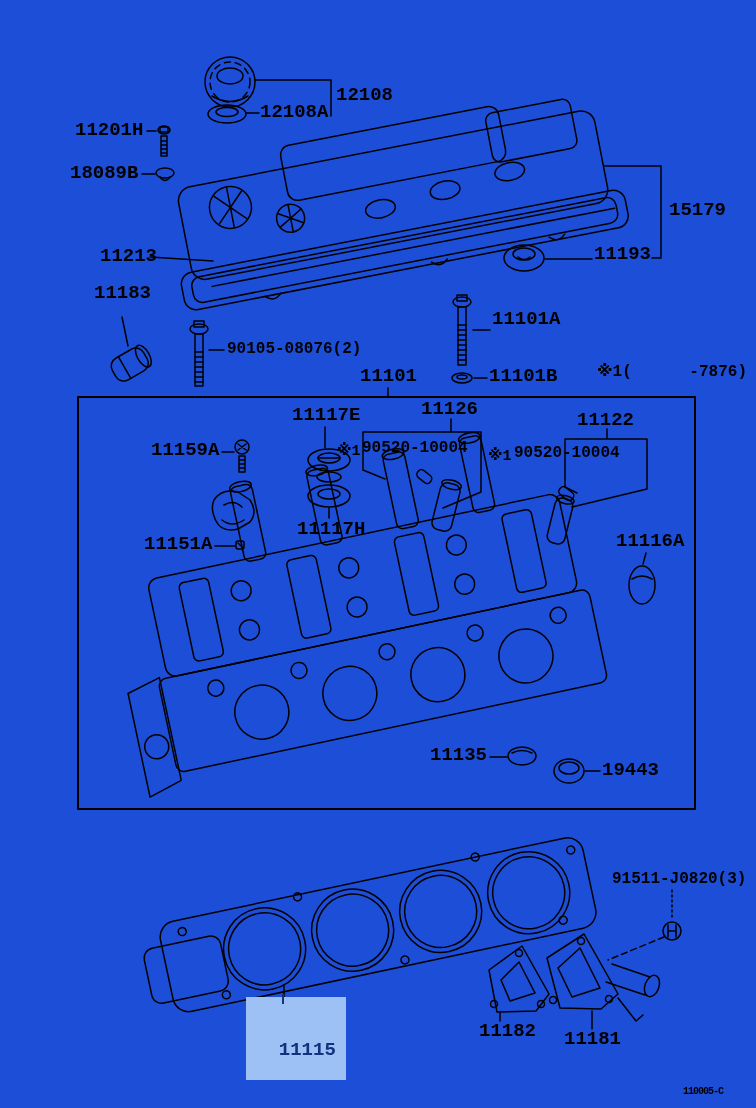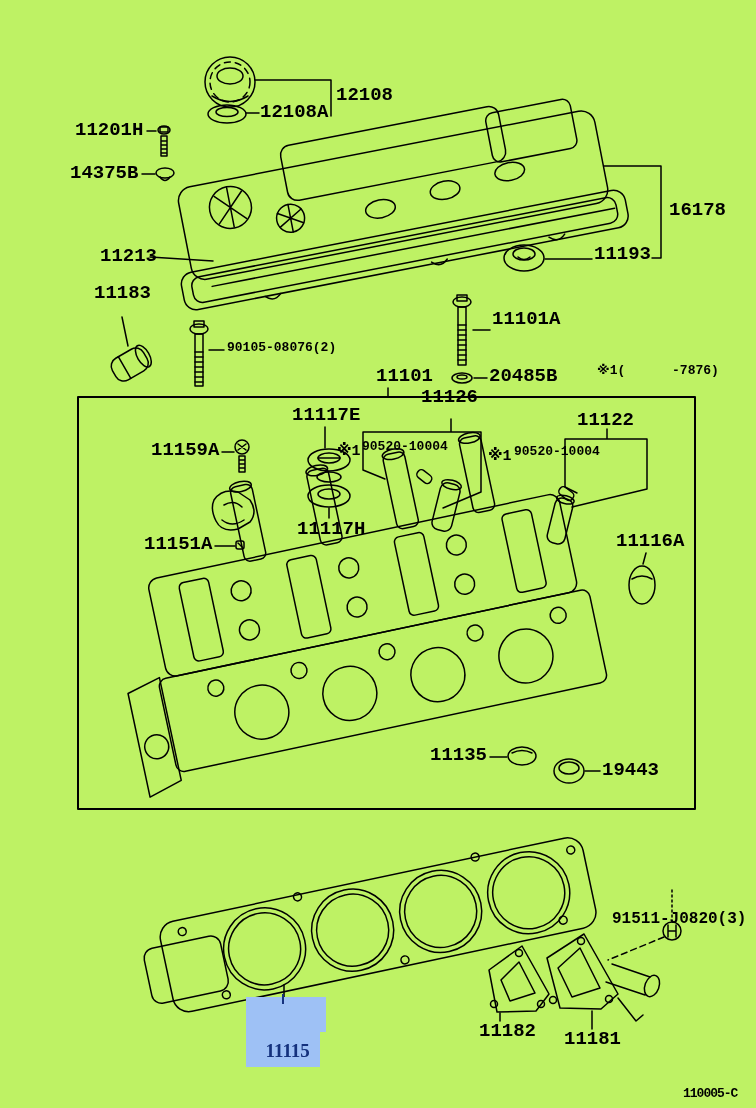--- a/index.html
+++ b/index.html
@@ -1,25 +1,25 @@
 <!DOCTYPE html>
 <html><head>
 <meta charset="utf-8">
 <style>
   html,body{margin:0;padding:0;background:#fff;}
-  #stage{position:relative;width:756px;height:1108px;background:#bef264;overflow:hidden;
+  #stage{position:relative;width:756px;height:1108px;background:#1d4ed8;overflow:hidden;
          font-family:"Liberation Mono","DejaVu Sans Mono","DejaVu Sans",monospace;}
   #art{position:absolute;left:0;top:0;width:756px;height:1108px;}
   .lbl{position:absolute;font-weight:bold;font-size:19px;line-height:1;color:#000;
        white-space:pre;letter-spacing:0px;}
-  .sm{font-size:13px;}
-  .xs{font-size:16px;margin-top:40px;}
+  .sm{font-size:16px;}
+  .xs{font-size:16px;}
   .ref{font-size:15px;}
-  .code{font-size:13px;letter-spacing:-1px;}
-  .hl{padding:6px 10px 7px 10px;font-family:Liberation Serif, serif;}
+  .code{font-size:10px;letter-spacing:-1px;}
+  .hl{padding:6px 10px 20px 10px;}
   .hl-line{position:absolute;left:36px;top:-3px;width:2px;height:10px;}
 </style>
 </head>
 <body>
 
 <div id="stage">
 
 <svg id="art" viewBox="0 0 756 1108" xmlns="http://www.w3.org/2000/svg">
   <g stroke="#000" fill="none" stroke-width="1.5" stroke-linecap="round" stroke-linejoin="round">
 
@@ -257,32 +257,32 @@
       <path d="M672 890 v30" stroke-dasharray="2 3"></path>
       <path d="M664 937 L608 960" stroke-dasharray="6 4"></path>
       <path d="M500 1013 v8 M592 1011 v18"></path>
     </g>
   </g>
 </svg>
 
 <div class="lbl" style="left:336px;top:86px">12108</div>
 <div class="lbl" style="left:260px;top:103px">12108A</div>
 <div class="lbl" style="left:75px;top:121px">11201H</div>
-<div class="lbl" style="left:70px;top:164px">14375B</div>
-<div class="lbl" style="left:669px;top:201px">16178</div>
+<div class="lbl" style="left:70px;top:164px">18089B</div>
+<div class="lbl" style="left:669px;top:201px">15179</div>
 <div class="lbl" style="left:100px;top:247px">11213</div>
 <div class="lbl" style="left:594px;top:245px">11193</div>
 <div class="lbl" style="left:94px;top:284px">11183</div>
 <div class="lbl sm" style="left:227px;top:341px">90105-08076(2)</div>
 <div class="lbl" style="left:492px;top:310px">11101A</div>
-<div class="lbl" style="left:376px;top:367px">11101</div>
-<div class="lbl" style="left:489px;top:367px">20485B</div>
+<div class="lbl" style="left:360px;top:367px">11101</div>
+<div class="lbl" style="left:489px;top:367px">11101B</div>
 <div class="lbl sm" style="left:597px;top:364px">※1(      -7876)</div>
 <div class="lbl" style="left:292px;top:406px">11117E</div>
-<div class="lbl" style="left:421px;top:388px">11126</div>
+<div class="lbl" style="left:421px;top:400px">11126</div>
 <div class="lbl" style="left:577px;top:411px">11122</div>
 <div class="lbl ref" style="left:337px;top:444px">※1</div>
 <div class="lbl sm" style="left:362px;top:440px">90520-10004</div>
 <div class="lbl ref" style="left:488px;top:449px">※1</div>
 <div class="lbl sm" style="left:514px;top:445px">90520-10004</div>
 <div class="lbl" style="left:151px;top:441px">11159A</div>
 <div class="lbl" style="left:297px;top:520px">11117H</div>
 <div class="lbl" style="left:144px;top:535px">11151A</div>
 <div class="lbl" style="left:616px;top:532px">11116A</div>
 <div class="lbl" style="left:430px;top:746px">11135</div>

